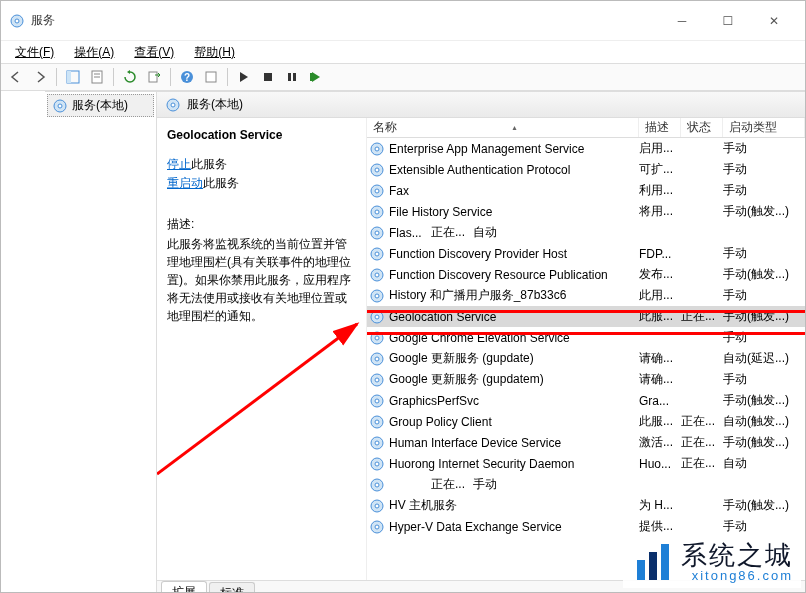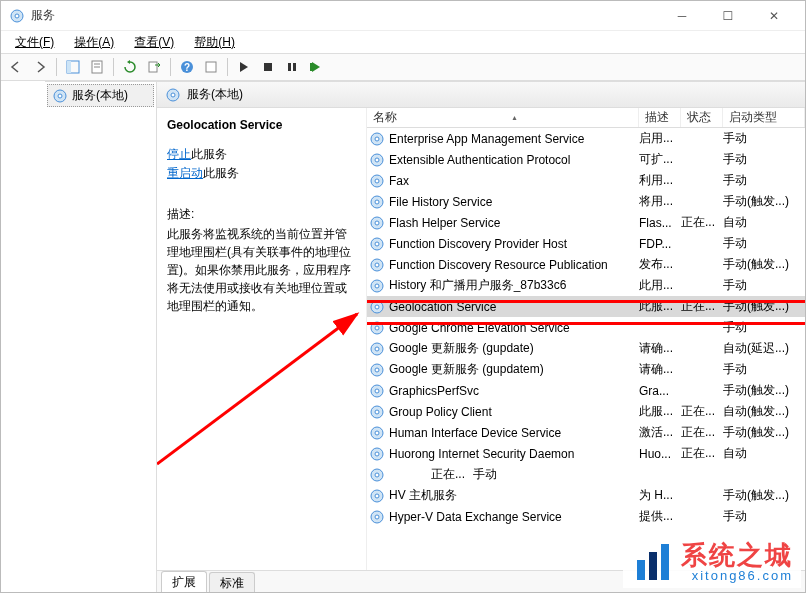--- a/index.html
+++ b/index.html
@@ -1,18 +1,18 @@
 <!DOCTYPE html>
 <html><head>
   <meta charset="utf-8">
   <style>
     * { box-sizing: border-box; margin: 0; padding: 0; }
     body { font-family: "Microsoft YaHei", "Segoe UI", sans-serif; font-size: 12px; background: #fff; }
     .window { width: 806px; height: 593px; border: 1px solid #bbb; background: #fff; position: relative; overflow: hidden; }
-    .titlebar { height: 30px; display: flex; align-items: center; padding: 0 8px; border-bottom: 1px solid #eee; }
+    .titlebar { height: 40px; display: flex; align-items: center; padding: 0 8px; border-bottom: 1px solid #eee; }
     .titlebar .app-icon { width: 16px; height: 16px; margin-right: 6px; }
     .titlebar .title { flex: 1; font-size: 12px; color: #333; }
     .win-controls { display: flex; gap: 0; }
     .win-btn { width: 46px; height: 30px; display: flex; align-items: center; justify-content: center; color: #555; cursor: default; }
     .menubar { height: 22px; display: flex; align-items: center; padding: 0 6px; gap: 4px; }
     .menu-item { padding: 2px 8px; cursor: default; text-decoration: underline; }
     .toolbar { height: 28px; display: flex; align-items: center; padding: 0 4px; border-top: 1px solid #ddd; border-bottom: 1px solid #ddd; gap: 2px; background: #fafafa; }
     .tool-btn { width: 22px; height: 22px; display: flex; align-items: center; justify-content: center; border: 1px solid transparent; cursor: default; }
     .tool-sep { width: 1px; height: 18px; background: #ccc; margin: 0 3px; }
     .main-area { display: flex; height: calc(100% - 30px - 22px - 28px); border-top: 1px solid #ddd; margin-left: 44px; }
@@ -42,21 +42,21 @@
     .list-row .c-desc { flex: 0 0 42px; white-space: nowrap; overflow: hidden; text-overflow: ellipsis; }
     .list-row .c-status { flex: 0 0 42px; white-space: nowrap; overflow: hidden; text-overflow: ellipsis; }
     .list-row .c-start { flex: 0 0 80px; white-space: nowrap; overflow: hidden; text-overflow: ellipsis; }
     .list-row.selected { background: #d9d9d9; }
     .highlight-box { position: absolute; border: 3px solid #ff0000; pointer-events: none; }
     .arrow-line { position: absolute; pointer-events: none; }
     .tabs-bar { height: 22px; display: flex; align-items: flex-end; border-top: 1px solid #ddd; background: #f8f8f8; padding-left: 4px; }
     .tab { padding: 2px 10px; border: 1px solid #ccc; border-bottom: none; background: #fff; margin-right: 2px; font-size: 12px; position: relative; top: 1px; cursor: default; border-radius: 3px 3px 0 0; }
     .tab.inactive { background: #f0f0f0; top: 2px; }
     .watermark { position: absolute; right: 4px; bottom: 4px; display: flex; align-items: center; gap: 6px; background: rgba(255,255,255,0.9); padding: 4px 8px; pointer-events: none; }
-    .watermark .wm-text { font-size: 26px; font-weight: bold; color: #ef4444; letter-spacing: 2px; line-height: 1; }
+    .watermark .wm-text { font-size: 26px; font-weight: normal; color: #0f172a; letter-spacing: 2px; line-height: 1; }
     .watermark .wm-url { font-size: 13px; color: #1e7fd6; letter-spacing: 2px; text-align: right; }
     .gear-icon { width: 16px; height: 16px; }
   </style>
 </head>
 <body>
 
 <div class="window">
 
   <div class="titlebar">
     <svg class="app-icon gear-icon" viewBox="0 0 16 16">
@@ -233,21 +233,20 @@
                 <span class="c-name">File History Service</span>
                 <span class="c-desc">将用...</span>
                 <span class="c-status"></span>
                 <span class="c-start">手动(触发...)</span>
               </div>
               <div class="list-row">
                 <svg class="row-icon" viewBox="0 0 16 16">
                   <circle cx="8" cy="8" r="6" fill="#d0e4f5" stroke="#4a90d9"></circle>
                   <circle cx="8" cy="8" r="2" fill="#fff" stroke="#4a90d9"></circle>
                 </svg>
-                <span class="c-name">Flash Helper Service</span>
                 <span class="c-desc">Flas...</span>
                 <span class="c-status">正在...</span>
                 <span class="c-start">自动</span>
               </div>
               <div class="list-row">
                 <svg class="row-icon" viewBox="0 0 16 16">
                   <circle cx="8" cy="8" r="6" fill="#d0e4f5" stroke="#4a90d9"></circle>
                   <circle cx="8" cy="8" r="2" fill="#fff" stroke="#4a90d9"></circle>
                 </svg>
                 <span class="c-name">Function Discovery Provider Host</span>

